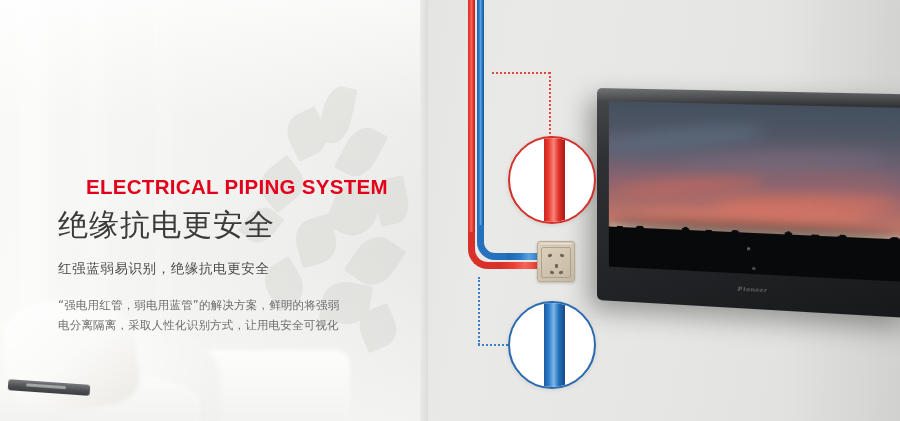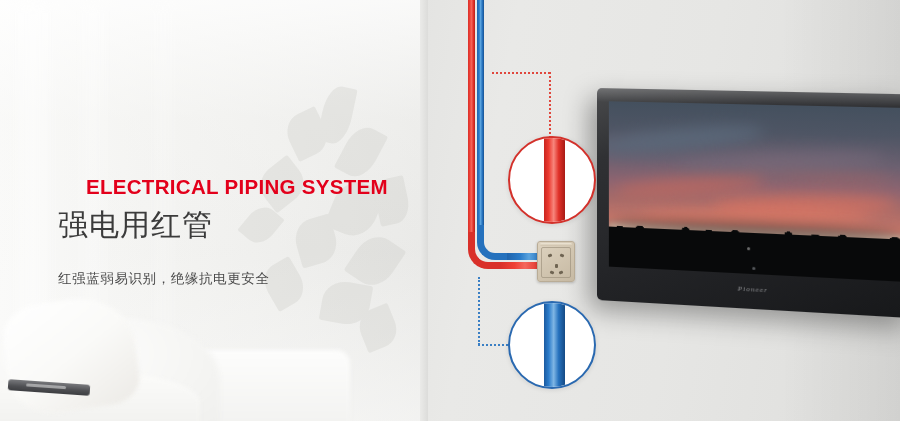--- a/index.html
+++ b/index.html
@@ -227,21 +227,21 @@
   .eyebrow {
     font-size:20.5px; font-weight:bold; letter-spacing:.3px;
     color:#e3001b; line-height:1.05; white-space:nowrap;margin-left:28px;
   }
   .headline {
     margin-top:9px; font-size:30px; font-weight:normal; color:#3b3b3b;
     letter-spacing:1px; line-height:1.18;
     font-family:"DejaVu Sans","Liberation Sans",sans-serif;
   }
   .subhead {
-    margin-top:28px; font-size:13.5px; color:#4a4a4a; letter-spacing:.6px;
+    margin-top:18px; font-size:13.5px; color:#4a4a4a; letter-spacing:.6px;
     font-family:"DejaVu Sans","Liberation Sans",sans-serif;
   }
   .body-copy {
     margin-top:17px; font-size:11.5px; color:#6d6d6d; line-height:1.75;
     width:285px; letter-spacing:.2px;
     font-family:"DejaVu Sans","Liberation Sans",sans-serif;
   }
 </style>
 </head>
 <body>
@@ -333,17 +333,18 @@
     <div class="callout callout-red">
       <div class="callout-pipe cp-red"></div>
     </div>
     <div class="callout callout-blue">
       <div class="callout-pipe cp-blue"></div>
     </div>
   </div>
 
   <div class="copy">
     <div class="eyebrow">ELECTRICAL PIPING SYSTEM</div>
-    <h1 class="headline">强电用红管</h1>
+    <h1 class="headline">绝缘抗电更安全</h1>
     <div class="subhead">红强蓝弱易识别，绝缘抗电更安全</div>
+    <p class="body-copy">“强电用红管，弱电用蓝管”的解决方案，鲜明的将强弱电分离隔离，采取人性化识别方式，让用电安全可视化</p>
   </div>
 
 </div>
 
 </body></html>

